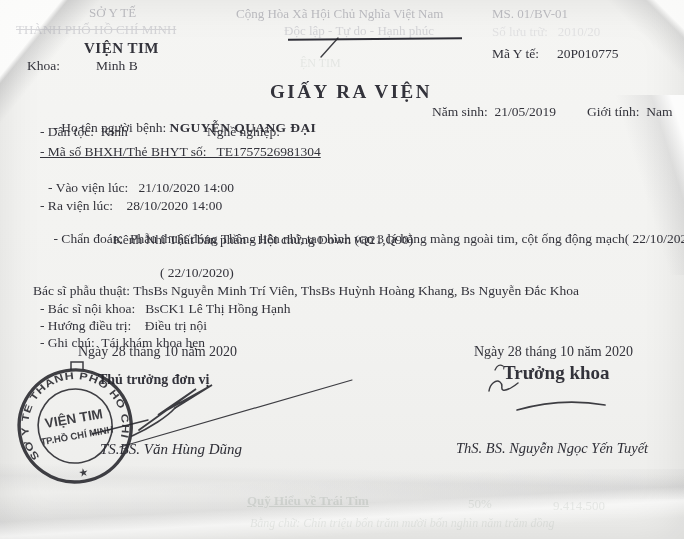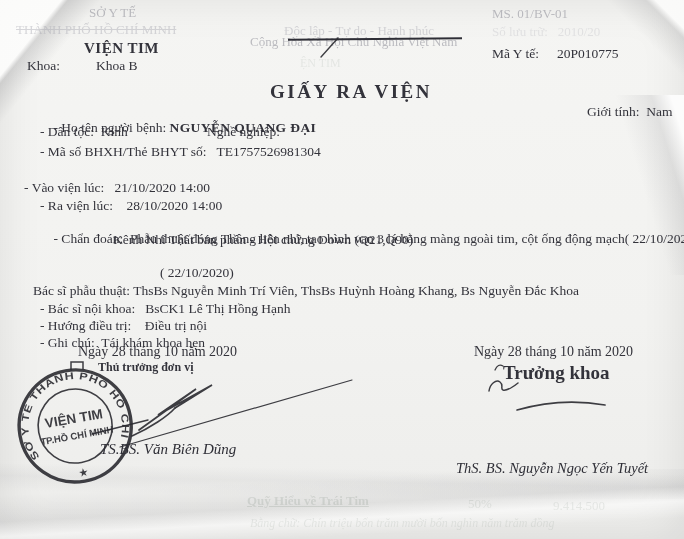--- a/index.html
+++ b/index.html
@@ -42,60 +42,61 @@
   <div class="artifact" style="left:300px;top:56px;font-size:12px;opacity:.12;">ỆN TIM</div>
   <div class="artifact" style="left:247px;top:493px;font-size:13px;font-weight:bold;text-decoration:underline;opacity:.18;">Quỹ Hiểu về Trái Tim</div>
   <div class="artifact" style="left:468px;top:496px;font-size:13px;opacity:.15;">50%</div>
   <div class="artifact" style="left:553px;top:498px;font-size:13px;opacity:.13;">9.414.500</div>
   <div class="artifact" style="left:250px;top:516px;font-size:12px;font-style:italic;opacity:.13;">Bằng chữ: Chín triệu bốn trăm mười bốn nghìn năm trăm đồng</div>
 
   <div class="t faint" style="left:89px;top:5px;font-size:13px;opacity:.55;">SỞ Y TẾ</div>
   <div class="t vfaint" style="left:16px;top:22px;font-size:13px;opacity:.45;text-decoration:line-through;">THÀNH PHỐ HỒ CHÍ MINH</div>
   <div class="t bold" style="left:84px;top:39px;font-size:15px;letter-spacing:.5px;">VIỆN TIM</div>
   <div class="t" style="left:27px;top:58px;">Khoa:</div>
-  <div class="t" style="left:96px;top:58px;">Khoa B</div>
+  <div class="t" style="left:96px;top:58px;">Minh B</div>
 
-  <div class="t faint" style="left:250px;top:6px;font-size:13px;opacity:.55;margin-top:28px;">Cộng Hòa Xã Hội Chủ Nghĩa Việt Nam</div>
+  <div class="t faint" style="left:236px;top:6px;font-size:13px;opacity:.55;">Cộng Hòa Xã Hội Chủ Nghĩa Việt Nam</div>
   <div class="t vfaint" style="left:284px;top:23px;font-size:13px;opacity:.45;">Độc lập - Tự do - Hạnh phúc</div>
   <div class="underbar" style="left:288px;top:38px;width:174px;height:2.4px;transform:rotate(-0.5deg);"></div>
 
   <div class="t faint" style="left:492px;top:6px;font-size:13px;opacity:.55;">MS. 01/BV-01</div>
   <div class="t vfaint" style="left:492px;top:24px;font-size:13px;opacity:.25;">Số lưu trữ:   2010/20</div>
   <div class="t" style="left:492px;top:46px;">Mã Y tế:</div>
   <div class="t" style="left:557px;top:46px;text-align:center;">20P010775</div>
 
   <div class="t bold" style="left:0;top:81px;width:100%;text-align:center;font-size:19px;letter-spacing:2.5px;transform:translateX(9px);">GIẤY RA VIỆN</div>
 
   <div class="line" style="left:40px;top:104px;">
     <span>- Họ tên người bệnh: </span><span class="bold" style="letter-spacing:.4px;">NGUYỄN QUANG ĐẠI</span>
   </div>
+  <div class="line" style="left:432px;top:104px;">Năm sinh:  21/05/2019</div>
   <div class="line" style="left:587px;top:104px;">Giới tính:  Nam</div>
 
   <div class="line" style="left:40px;top:124px;">- Dân tộc:  Kinh</div>
   <div class="line" style="left:207px;top:124px;">Nghề nghiệp:</div>
 
-  <div class="line" style="left:40px;top:144px;">- Mã số BHXH/Thẻ BHYT số:   TE1757526981304</div>
-  <div class="line" style="left:24px;top:180px;">- Vào viện lúc:   21/10/2020 14:00</div>
+  <div class="line" style="left:40px;top:144px;text-decoration:underline;">- Mã số BHXH/Thẻ BHYT số:   TE1757526981304</div>
+  <div class="line" style="left:48px;top:180px;">- Vào viện lúc:   21/10/2020 14:00</div>
   <div class="line" style="left:40px;top:198px;">- Ra viện lúc:    28/10/2020 14:00</div>
 
   <div class="line" style="left:40px;top:215px;">
     <span>- Chẩn đoán:  </span><span>Phẫu thuật đóng Thông liên nhĩ, tạo hình van 3 lá bằng màng ngoài tim, cột ống động mạch( 22/10/2020)/</span>
   </div>
   <div class="line" style="left:113px;top:232px;">Kênh Nhĩ Thất bán phần - Hội chứng Down (Q21,Q90)</div>
 
   <div class="line" style="left:160px;top:265px;">( 22/10/2020)</div>
 
   <div class="line" style="left:33px;top:283px;">Bác sĩ phẫu thuật: ThsBs Nguyễn Minh Trí Viên, ThsBs Huỳnh Hoàng Khang, Bs Nguyễn Đắc Khoa</div>
   <div class="line" style="left:40px;top:301px;">- Bác sĩ nội khoa:   BsCK1 Lê Thị Hồng Hạnh</div>
   <div class="line" style="left:40px;top:318px;">- Hướng điều trị:    Điều trị nội</div>
   <div class="line" style="left:40px;top:335px;">- Ghi chú:  Tái khám khoa hẹn</div>
 
   <div class="line" style="left:78px;top:344px;font-size:14px;">Ngày 28 tháng 10 năm 2020</div>
   <div class="line" style="left:474px;top:344px;font-size:14px;">Ngày 28 tháng 10 năm 2020</div>
-  <div class="line bold" style="left:98px;top:360px;font-size:12px;">Thủ trưởng đơn vị</div>
+  <div class="line bold" style="left:98px;top:372px;font-size:14px;">Thủ trưởng đơn vị</div>
   <div class="line bold" style="left:503px;top:362px;font-size:19px;">Trưởng khoa</div>
 
   <svg width="130" height="130" viewBox="0 0 130 130" style="left:10px;top:360px;transform:rotate(-10deg);opacity:.86;">
     <g fill="none" stroke="#222228">
       <circle cx="65" cy="66" r="56" stroke-width="3.4"></circle>
       <circle cx="65" cy="66" r="37" stroke-width="1.6"></circle>
     </g>
     <path id="ringPath" d="M 26,92 A 46.9,46.9 0 1 1 104,92" fill="none"></path>
     <text font-size="10" font-weight="bold" fill="#222228" letter-spacing="0.5" font-family="Liberation Sans, sans-serif">
       <textPath href="#ringPath" startOffset="2" textLength="232" lengthAdjust="spacingAndGlyphs">SỞ Y TẾ THÀNH PHỐ HỒ CHÍ MINH</textPath>
@@ -112,16 +113,16 @@
       <path d="M 495,370 q 3,-7 8,-4" stroke-width="1.3"></path>
       <path d="M 120,447 L 352,380" stroke-width="1.2"></path>
       <path d="M 139,430 L 196,389 L 158,415 L 212,385 L 175,408" stroke-width="1.8"></path>
       <path d="M 175,408 C 168,416 150,428 132,436" stroke-width="1.6"></path>
       <path d="M 92,434 L 148,420" stroke-width="1.4"></path>
       <path d="M 489,391 c 1,-7 7,-12 11,-9 c 4,3 0,7 3,8 c 4,1 10,-3 15,-7" stroke-width="1.5"></path>
       <path d="M 517,410 C 548,401 577,400 605,405" stroke-width="1.7"></path>
     </g>
   </svg>
 
-  <div class="sig-name" style="left:100px;top:441px;font-size:15px;">TS.BS. Văn Biên Dũng</div>
-  <div class="sig-name" style="left:456px;top:440px;font-size:14.5px;margin-top:20px;">ThS. BS. Nguyễn Ngọc Yến Tuyết</div>
+  <div class="sig-name" style="left:100px;top:441px;font-size:15px;">TS.BS. Văn Hùng Dũng</div>
+  <div class="sig-name" style="left:456px;top:440px;font-size:14.5px;">ThS. BS. Nguyễn Ngọc Yến Tuyết</div>
 
 </div>
 
 </body></html>

